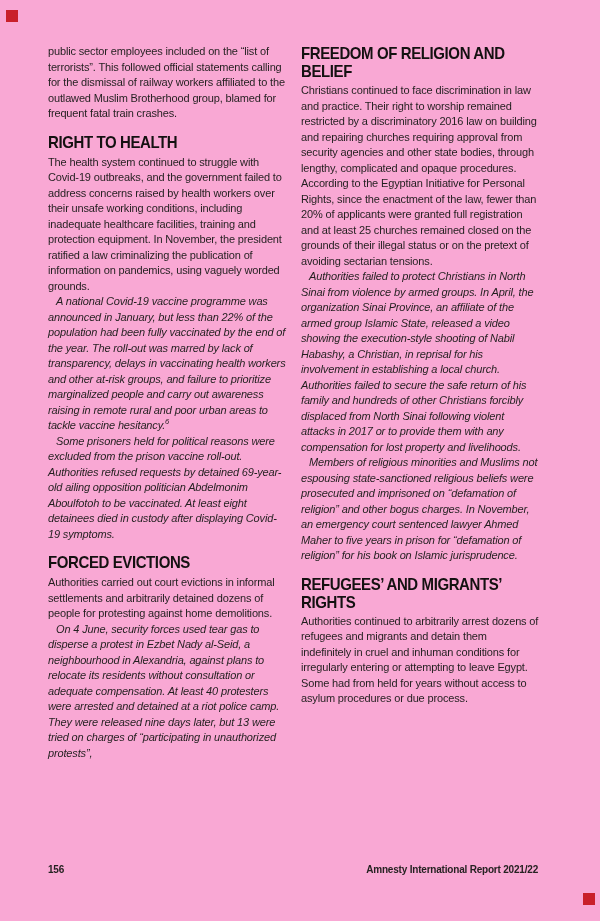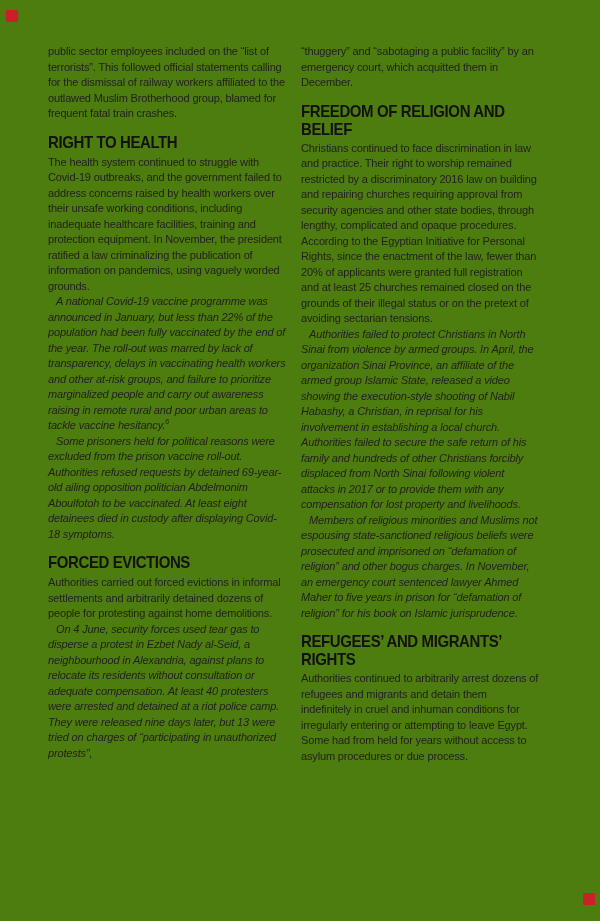--- a/index.html
+++ b/index.html
@@ -4,21 +4,21 @@
 <style>
   html, body {
     margin: 0;
     padding: 0;
     background: #ffffff;
   }
   .page {
     position: relative;
     width: 600px;
     height: 921px;
-    background: #4d7c0f;
+    background: #f9a8d4;
     font-family: "Liberation Sans", sans-serif;
     color: #221f1f;
     overflow: hidden;
   }
   .corner-mark {
     position: absolute;
     width: 12px;
     height: 12px;
   }
   .corner-mark.top-left { left: 6px; top: 10px; }
@@ -77,32 +77,35 @@
 <div class="page">
 
   <div class="corner-mark top-left" style="background: rgb(201, 32, 42);"></div>
 
   <div class="columns">
     <div class="column" id="col-left">
         <p class="body-text">public sector employees included on the “list of terrorists”. This followed official statements calling for the dismissal of railway workers affiliated to the outlawed Muslim Brotherhood group, blamed for frequent fatal train crashes.</p>
         <h2 class="section-heading">RIGHT TO HEALTH</h2>
         <p class="body-text">The health system continued to struggle with Covid-19 outbreaks, and the government failed to address concerns raised by health workers over their unsafe working conditions, including inadequate healthcare facilities, training and protection equipment. In November, the president ratified a law criminalizing the publication of information on pandemics, using vaguely worded grounds.</p>
         <p class="body-text indent">A national Covid-19 vaccine programme was announced in January, but less than 22% of the population had been fully vaccinated by the end of the year. The roll-out was marred by lack of transparency, delays in vaccinating health workers and other at-risk groups, and failure to prioritize marginalized people and carry out awareness raising in remote rural and poor urban areas to tackle vaccine hesitancy.<sup>6</sup></p>
-        <p class="body-text indent">Some prisoners held for political reasons were excluded from the prison vaccine roll-out. Authorities refused requests by detained 69-year-old ailing opposition politician Abdelmonim Aboulfotoh to be vaccinated. At least eight detainees died in custody after displaying Covid-18 symptoms.</p>
+        <p class="body-text indent">Some prisoners held for political reasons were excluded from the prison vaccine roll-out. Authorities refused requests by detained 69-year-old ailing opposition politician Abdelmonim Aboulfotoh to be vaccinated. At least eight detainees died in custody after displaying Covid-19 symptoms.</p>
         <h2 class="section-heading">FORCED EVICTIONS</h2>
-        <p class="body-text">Authorities carried out forced evictions in informal settlements and arbitrarily detained dozens of people for protesting against home demolitions.</p>
+        <p class="body-text">Authorities carried out court evictions in informal settlements and arbitrarily detained dozens of people for protesting against home demolitions.</p>
         <p class="body-text indent">On 4 June, security forces used tear gas to disperse a protest in Ezbet Nady al-Seid, a neighbourhood in Alexandria, against plans to relocate its residents without consultation or adequate compensation. At least 40 protesters were arrested and detained at a riot police camp. They were released nine days later, but 13 were tried on charges of “participating in unauthorized protests”,</p>
       </div>
     <div class="column" id="col-right">
-        <p class="body-text">“thuggery” and “sabotaging a public facility” by an emergency court, which acquitted them in December.</p>
         <h2 class="section-heading">FREEDOM OF RELIGION AND BELIEF</h2>
         <p class="body-text">Christians continued to face discrimination in law and practice. Their right to worship remained restricted by a discriminatory 2016 law on building and repairing churches requiring approval from security agencies and other state bodies, through lengthy, complicated and opaque procedures. According to the Egyptian Initiative for Personal Rights, since the enactment of the law, fewer than 20% of applicants were granted full registration and at least 25 churches remained closed on the grounds of their illegal status or on the pretext of avoiding sectarian tensions.</p>
         <p class="body-text indent">Authorities failed to protect Christians in North Sinai from violence by armed groups. In April, the organization Sinai Province, an affiliate of the armed group Islamic State, released a video showing the execution-style shooting of Nabil Habashy, a Christian, in reprisal for his involvement in establishing a local church. Authorities failed to secure the safe return of his family and hundreds of other Christians forcibly displaced from North Sinai following violent attacks in 2017 or to provide them with any compensation for lost property and livelihoods.</p>
         <p class="body-text indent">Members of religious minorities and Muslims not espousing state-sanctioned religious beliefs were prosecuted and imprisoned on “defamation of religion” and other bogus charges. In November, an emergency court sentenced lawyer Ahmed Maher to five years in prison for “defamation of religion” for his book on Islamic jurisprudence.</p>
         <h2 class="section-heading">REFUGEES’ AND MIGRANTS’ RIGHTS</h2>
         <p class="body-text">Authorities continued to arbitrarily arrest dozens of refugees and migrants and detain them indefinitely in cruel and inhuman conditions for irregularly entering or attempting to leave Egypt. Some had from held for years without access to asylum procedures or due process.</p>
       </div>
   </div>
 
+  <div class="footer">
+    <span>156</span>
+    <span>Amnesty International Report 2021/22</span>
+  </div>
 
   <div class="corner-mark bottom-right" style="background: rgb(201, 32, 42);"></div>
 
 </div>
 
 </body></html>

